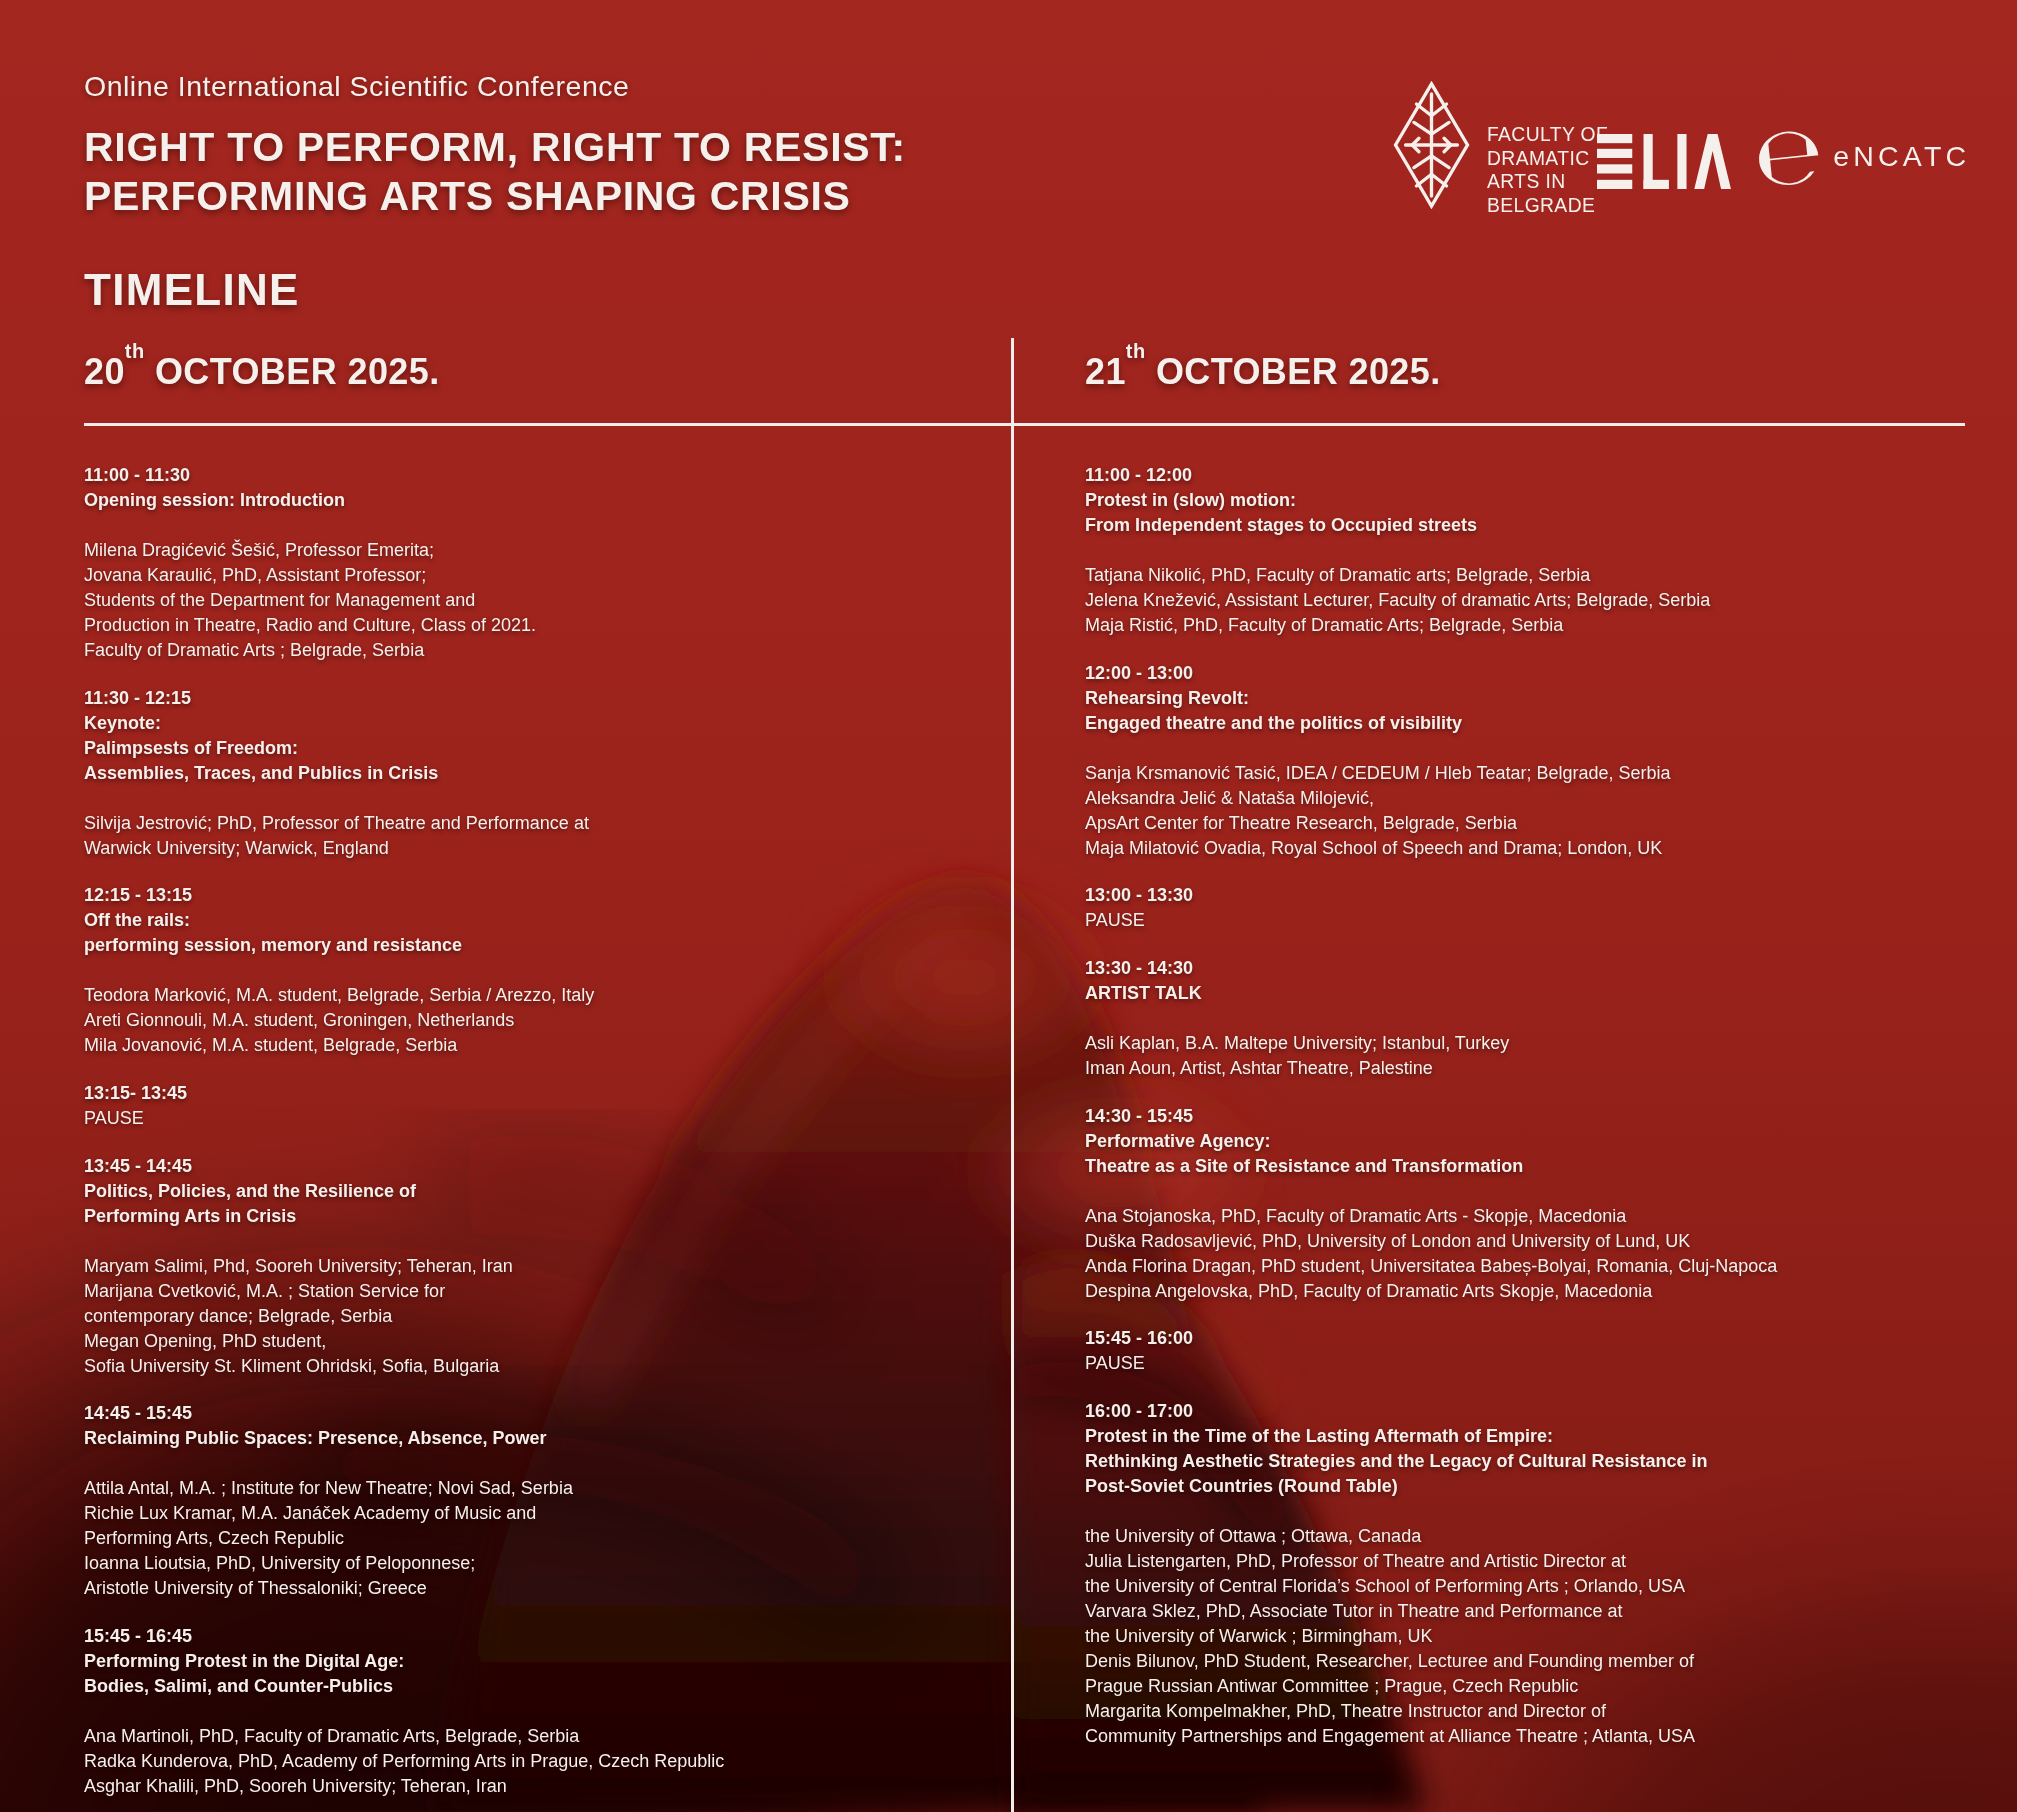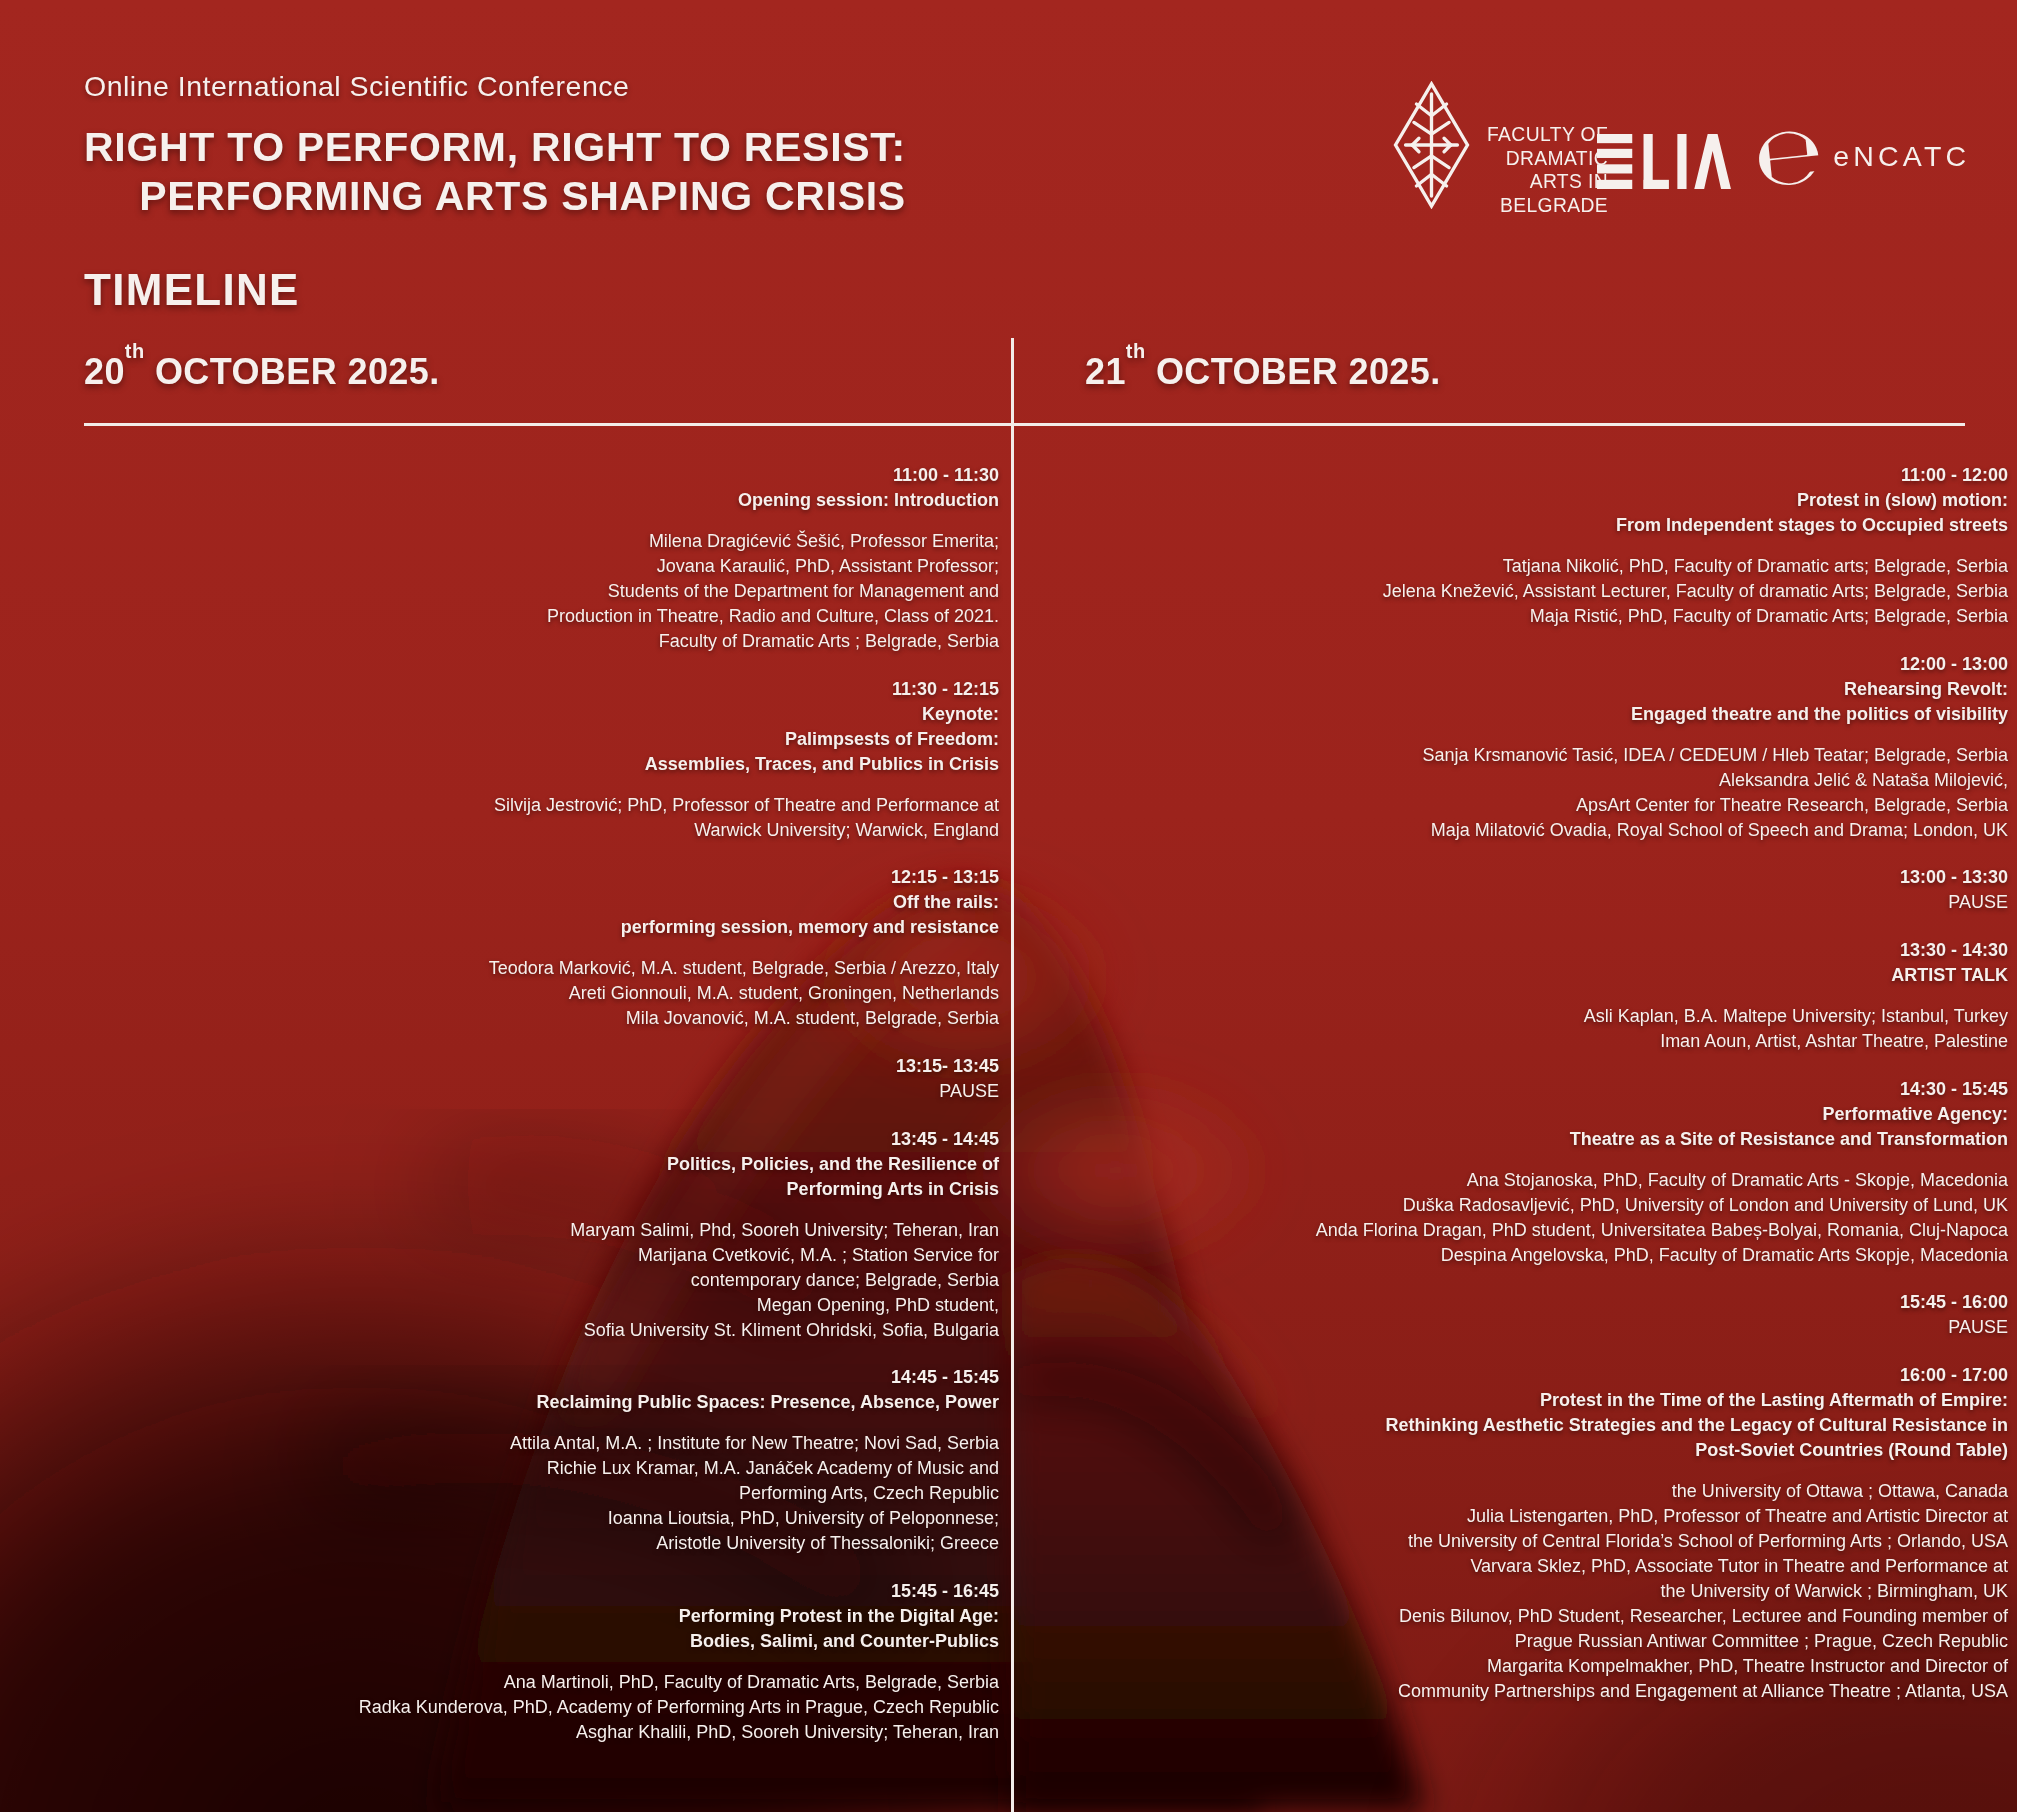--- a/index.html
+++ b/index.html
@@ -4,21 +4,20 @@
 <style>
   html, body { margin: 0; padding: 0; background: #3a0c09; }
   .poster {
     position: relative;
     width: 2017px;
     height: 1812px;
     overflow: hidden;
     font-family: "Liberation Sans", "DejaVu Sans", sans-serif;
     color: #f6f0ed;
     background: linear-gradient(180deg, #a3261f 0%, #9c231c 45%, #8a1e17 78%, #7d1a14 100%);
-    text-align: right;
   }
   .bg-figure { position: absolute; inset: 0; z-index: 0; }
   .layer { position: absolute; z-index: 2; }
 
   
   .eyebrow {
     left: 84px; top: 70px;
     font-size: 28.5px; letter-spacing: 0.5px; font-weight: 400;
     text-shadow: 0 1.7px 5px rgba(40,6,4,.45);
   }
@@ -62,21 +61,21 @@
     top: 463px;
     font-size: 18px; line-height: 25px;
     white-space: nowrap;
     text-shadow: 0 1.7px 4.2px rgba(30,5,3,.55);
   }
   .column-left  { left: 84px;  width: 915px; }
   .column-right { left: 1085px; width: 923px; }
   .session { margin-bottom: 22.7px; }
   .s-time, .s-title-line { font-weight: 700; }
   .pause-label { font-weight: 400; }
-  .speakers { margin-top: 16px; }
+  .speakers { margin-top: 25px; }
 </style>
 </head>
 <body>
 
 <div class="poster">
 
   <svg class="bg-figure" viewBox="0 0 2404 2160" width="2017" height="1812" aria-hidden="true">
     <defs>
       <radialGradient id="gDark" cx="50%" cy="50%" r="50%">
         <stop offset="0%" stop-color="#150302" stop-opacity="0.96"></stop>

